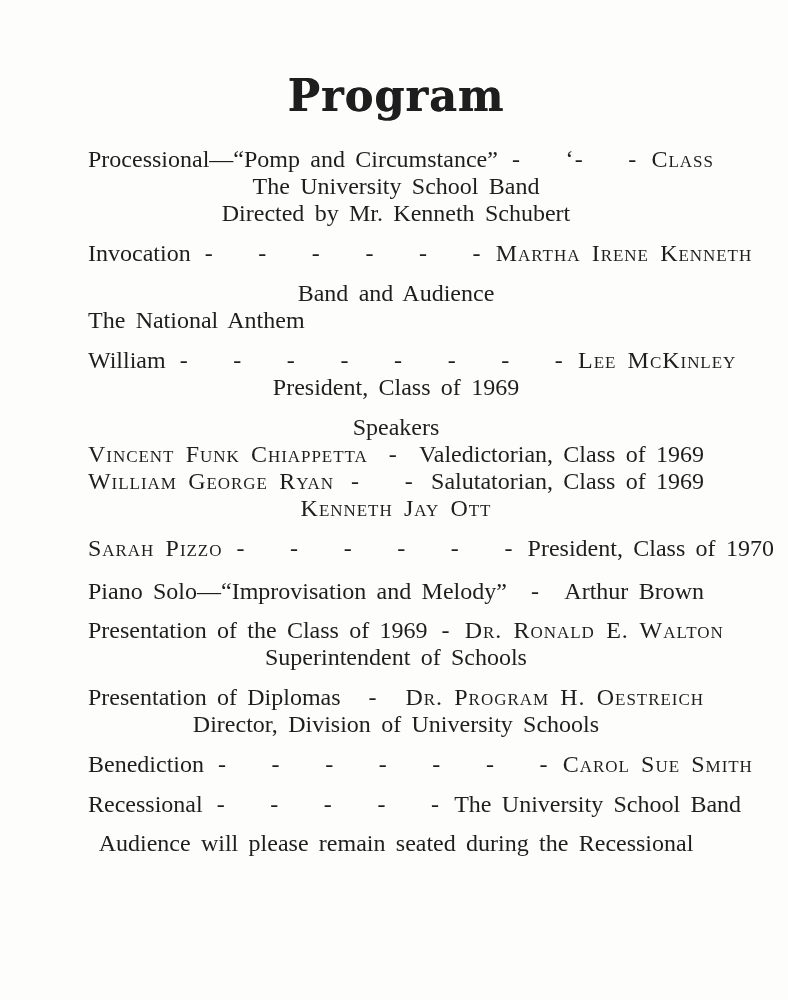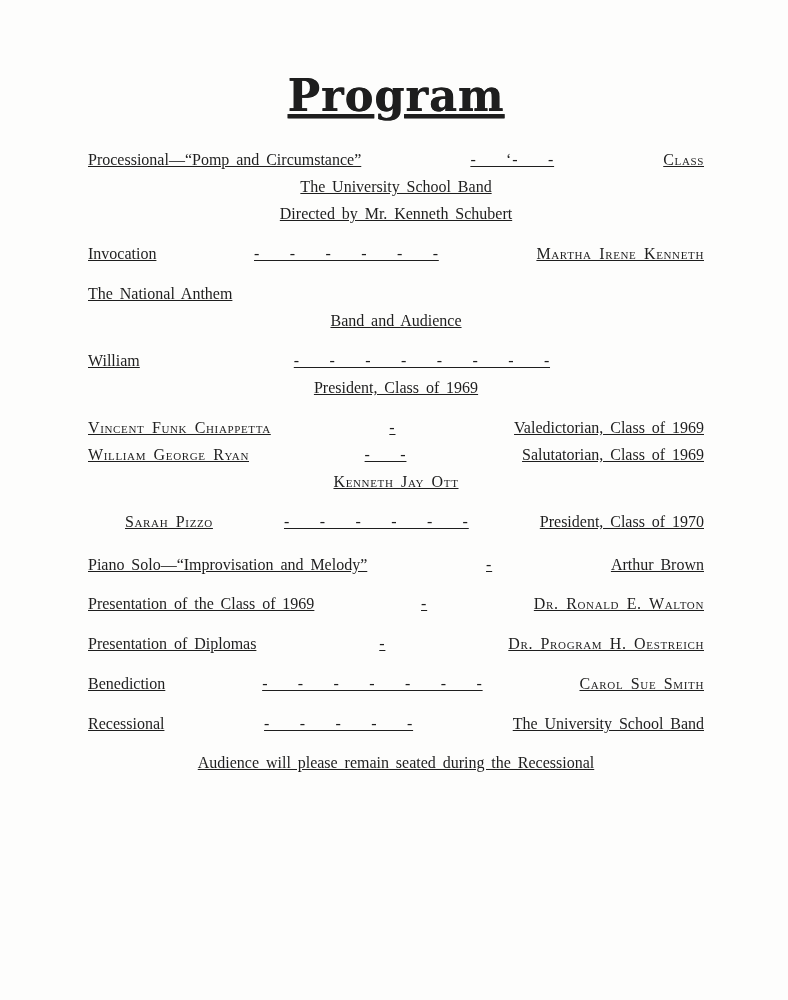--- a/index.html
+++ b/index.html
@@ -12,37 +12,36 @@
     background: #fdfdfc;
     color: #1e1e1e;
     font-family: "Liberation Serif", "DejaVu Serif", serif;
     overflow: hidden;
   }
   .page {
     box-sizing: border-box;
     width: 788px;
     height: 1000px;
     padding: 70px 84px 0 88px;
-    text-decoration: underline;
   }
   .title {
     text-align: center;
     font-family: "DejaVu Serif", serif;
     font-weight: 700;
     font-size: 43px;
     letter-spacing: 1px;
     transform: scaleY(1.06);
     margin: 0 0 26px 0;
     text-shadow: 0.4px 0 0 #1e1e1e;
   }
   .group { margin-bottom: 13px; }
   .group.tight { margin-bottom: 12px; }
-  .group.wide { margin-bottom: 16px; margin-left: 37px; }
+  .group.wide { margin-bottom: 16px; }
   .line {
-    font-size: 16px;
+    font-size: 24px;
     line-height: 27px;
     word-spacing: 0.18em;
   }
   .entry {
     display: flex;
     align-items: baseline;
   }
   .entry .label { white-space: nowrap; }
   .entry .dashes {
     flex: 1 1 auto;
@@ -79,33 +78,35 @@
 
   <div class="group">
     <div class="line entry">
       <span class="label">Invocation</span>
       <span class="dashes">- - - - - -</span>
       <span class="name sc">Martha Irene Kenneth</span>
     </div>
   </div>
 
   <div class="group">
+    <div class="line center">Band and Audience</div>
     <div class="line">The National Anthem</div>
-    <div class="line center">Band and Audience</div>
   </div>
 
   <div class="group">
     <div class="line entry">
       <span class="label">William</span>
       <span class="dashes">- - - - - - - -</span>
+      <span class="name sc">Lee McKinley</span>
     </div>
     <div class="line center">President, Class of 1969</div>
   </div>
 
   <div class="group">
+    <div class="line center">Speakers</div>
     <div class="line entry">
       <span class="label sc">Vincent Funk Chiappetta</span>
       <span class="dashes">-</span>
       <span class="name">Valedictorian, Class of 1969</span>
     </div>
     <div class="line entry">
       <span class="label sc">William George Ryan</span>
       <span class="dashes">- -</span>
       <span class="name">Salutatorian, Class of 1969</span>
     </div>
@@ -127,28 +128,30 @@
       <span class="name">Arthur Brown</span>
     </div>
   </div>
 
   <div class="group">
     <div class="line entry">
       <span class="label">Presentation of the Class of 1969</span>
       <span class="dashes">-</span>
       <span class="name sc">Dr. Ronald E. Walton</span>
     </div>
+    <div class="line center">Superintendent of Schools</div>
   </div>
 
   <div class="group">
     <div class="line entry">
       <span class="label">Presentation of Diplomas</span>
       <span class="dashes">-</span>
       <span class="name sc">Dr. Program H. Oestreich</span>
     </div>
+    <div class="line center">Director, Division of University Schools</div>
   </div>
 
   <div class="group">
     <div class="line entry">
       <span class="label">Benediction</span>
       <span class="dashes">- - - - - - -</span>
       <span class="name sc">Carol Sue Smith</span>
     </div>
   </div>
 

